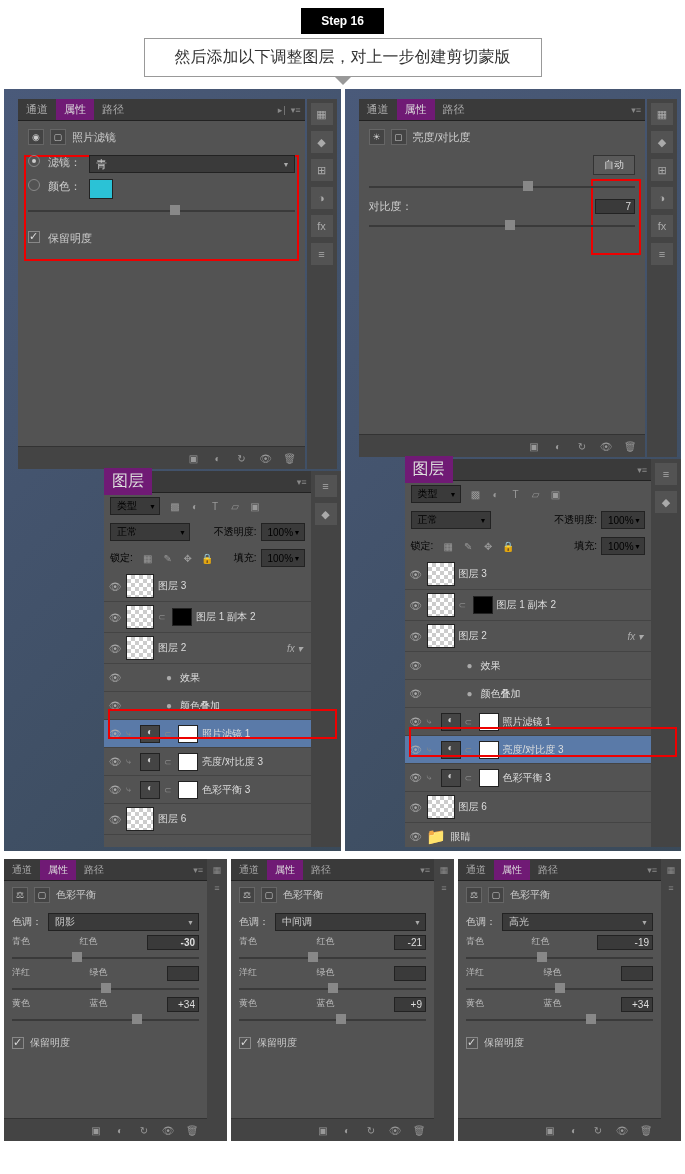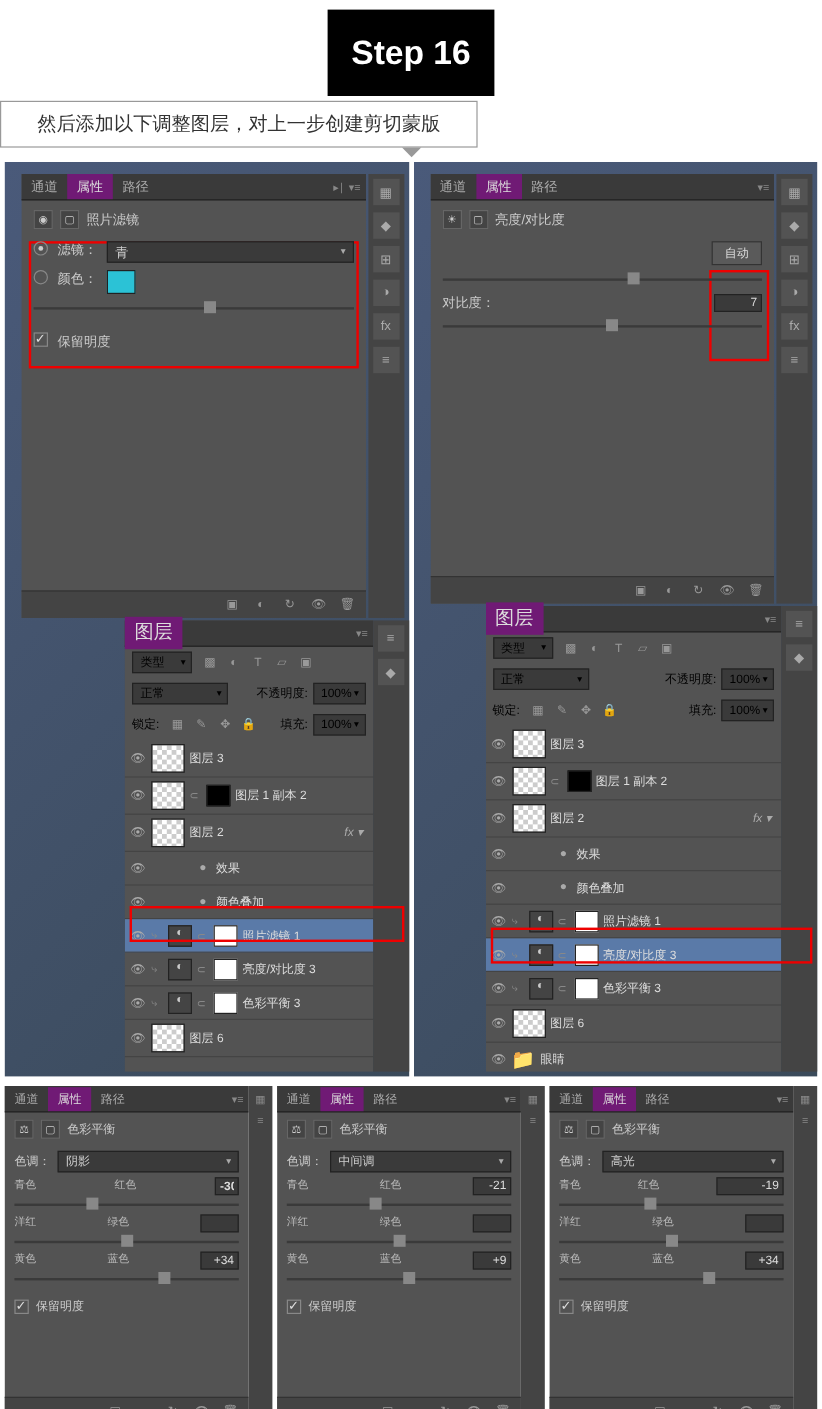--- a/index.html
+++ b/index.html
@@ -1,20 +1,20 @@
 <!DOCTYPE html>
 <html><head>
 <meta charset="utf-8">
 <style>
 *{box-sizing:border-box;margin:0;padding:0;font-family:"Microsoft YaHei",sans-serif}
 body{background:#fff;width:685px}
-.step-badge{background:#000;color:#fff;font-weight:bold;padding:20px 20px;font-size:28px;display:inline-block}
+.step-badge{background:#000;color:#fff;font-weight:bold;padding:6px 20px;font-size:12px;display:inline-block}
 .step-wrap{text-align:center;padding:8px 0 4px}
 .desc-box{border:1px solid #999;padding:8px 30px;margin:0 auto 8px;display:inline-block;font-size:16px;color:#333}
-.desc-wrap{text-align:left;position:relative}
+.desc-wrap{text-align:center;position:relative}
 .desc-wrap::after{content:"";position:absolute;bottom:-8px;left:50%;margin-left:-8px;width:0;height:0;border:8px solid transparent;border-top-color:#999}
 .row{display:flex;gap:4px;padding:4px}
 .col{flex:1;position:relative}
 .bg-img{background:linear-gradient(135deg,#4a5a7a,#3a4a5a);height:100%;position:absolute;inset:0}
 .panel{background:#535353;color:#ccc;font-size:11px;position:relative}
 .tabs{display:flex;background:#3a3a3a;border-bottom:1px solid #222;height:22px;align-items:center}
 .tab{padding:3px 8px;color:#aaa;cursor:pointer}
 .tab.active{background:#701a75;color:#ddd}
 .tab-icons{margin-left:auto;display:flex;gap:4px;padding-right:4px}
 .tab-icons span{color:#888;font-size:9px}
@@ -441,21 +441,21 @@
           <div class="cb-row">
             <span>色调：</span>
             <div class="dropdown">
               <span>阴影</span>
             </div>
           </div>
           <div class="cb-slider-row">
             <div class="cb-labels">
               <span>青色</span>
               <span>红色</span>
-              <input class="num-input" style="width: 20px; font-weight: bold;" value="-30">
+              <input class="num-input" style="width: 52px; font-weight: bold;" value="-30">
             </div>
             <div class="slider">
               <span class="slider-thumb" style="left:35%"></span>
             </div>
           </div>
           <div class="cb-slider-row">
             <div class="cb-labels">
               <span>洋红</span>
               <span>绿色</span>
               <input class="num-input" style="width: 32px;" value="">

